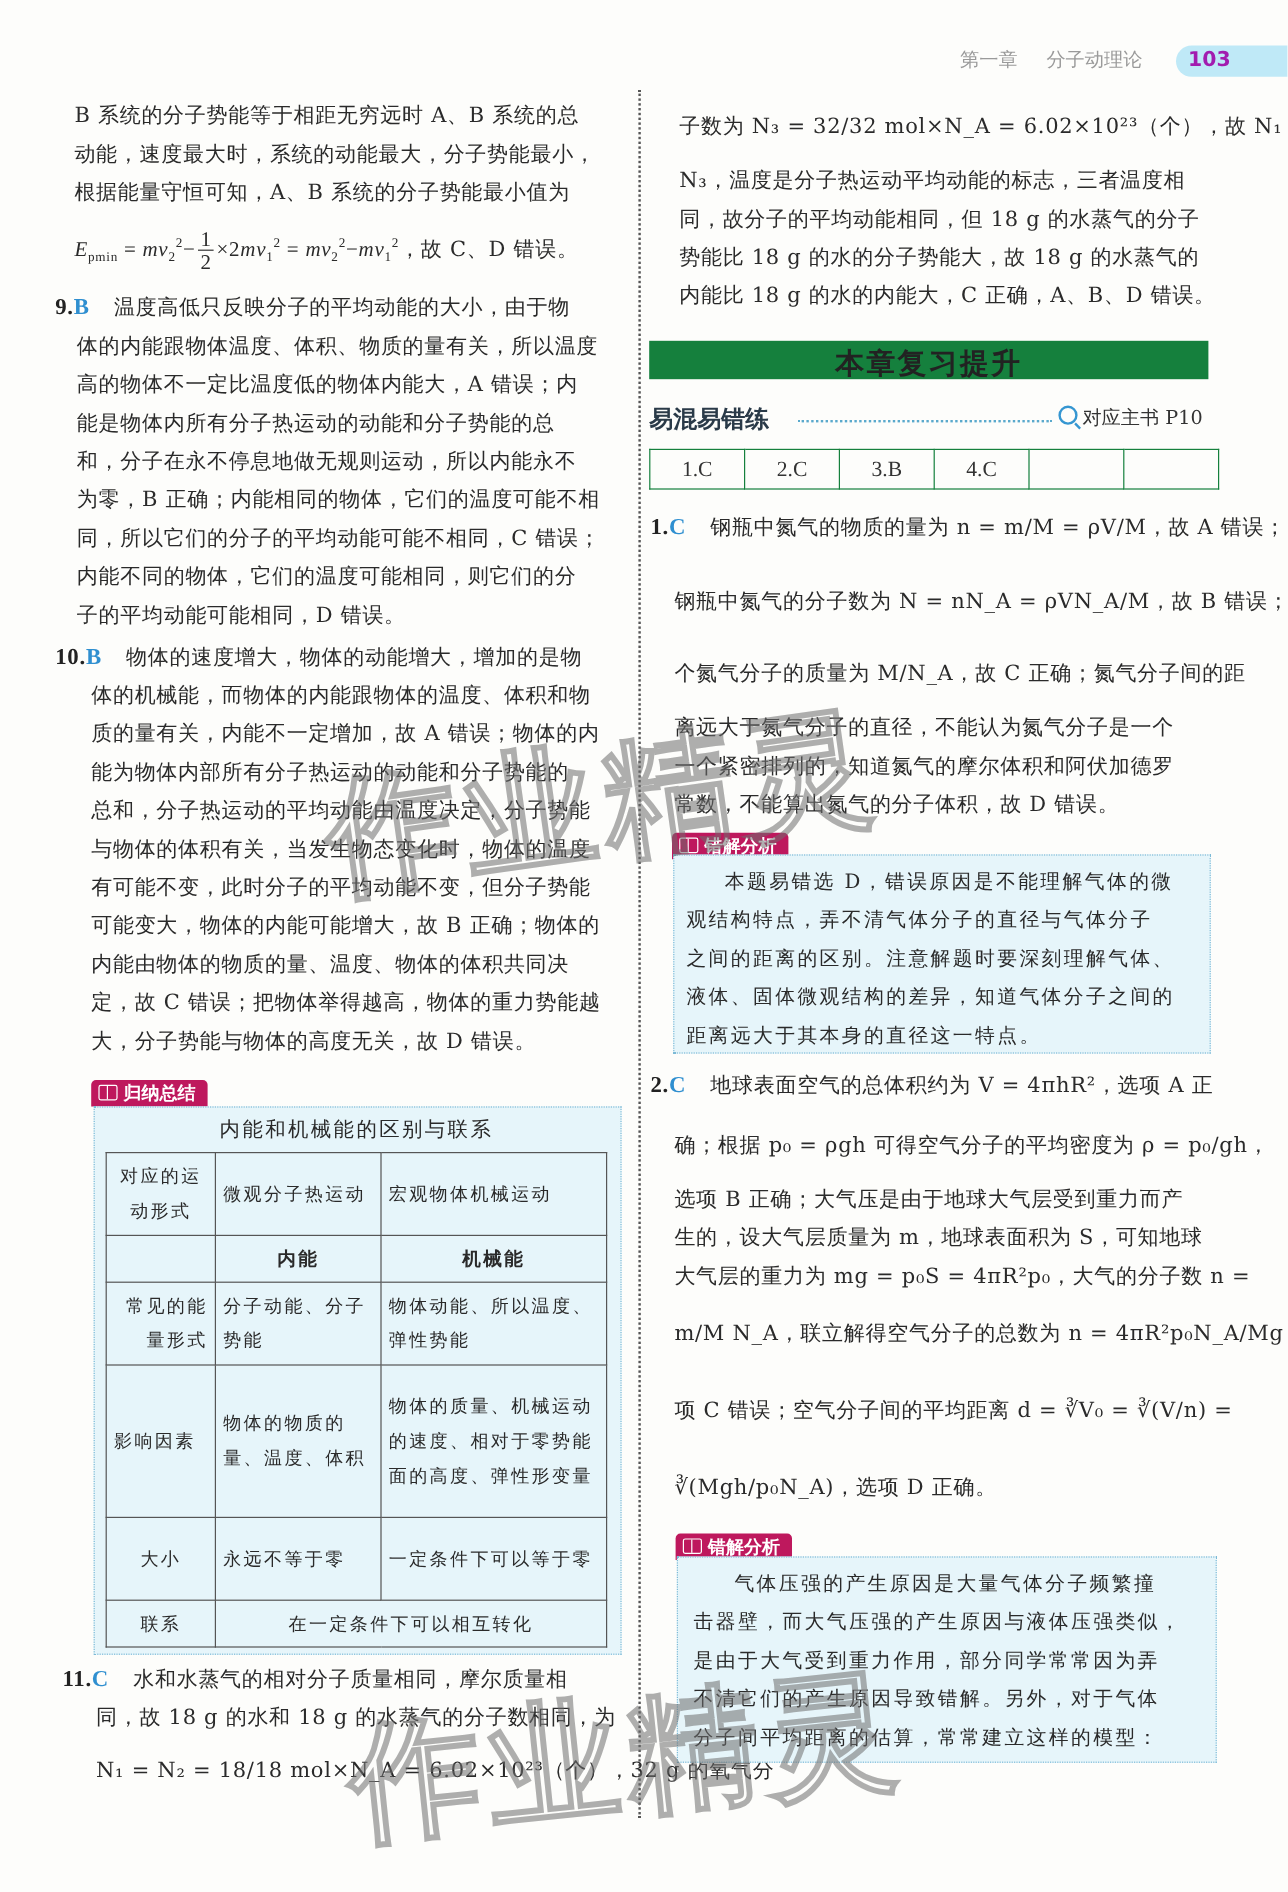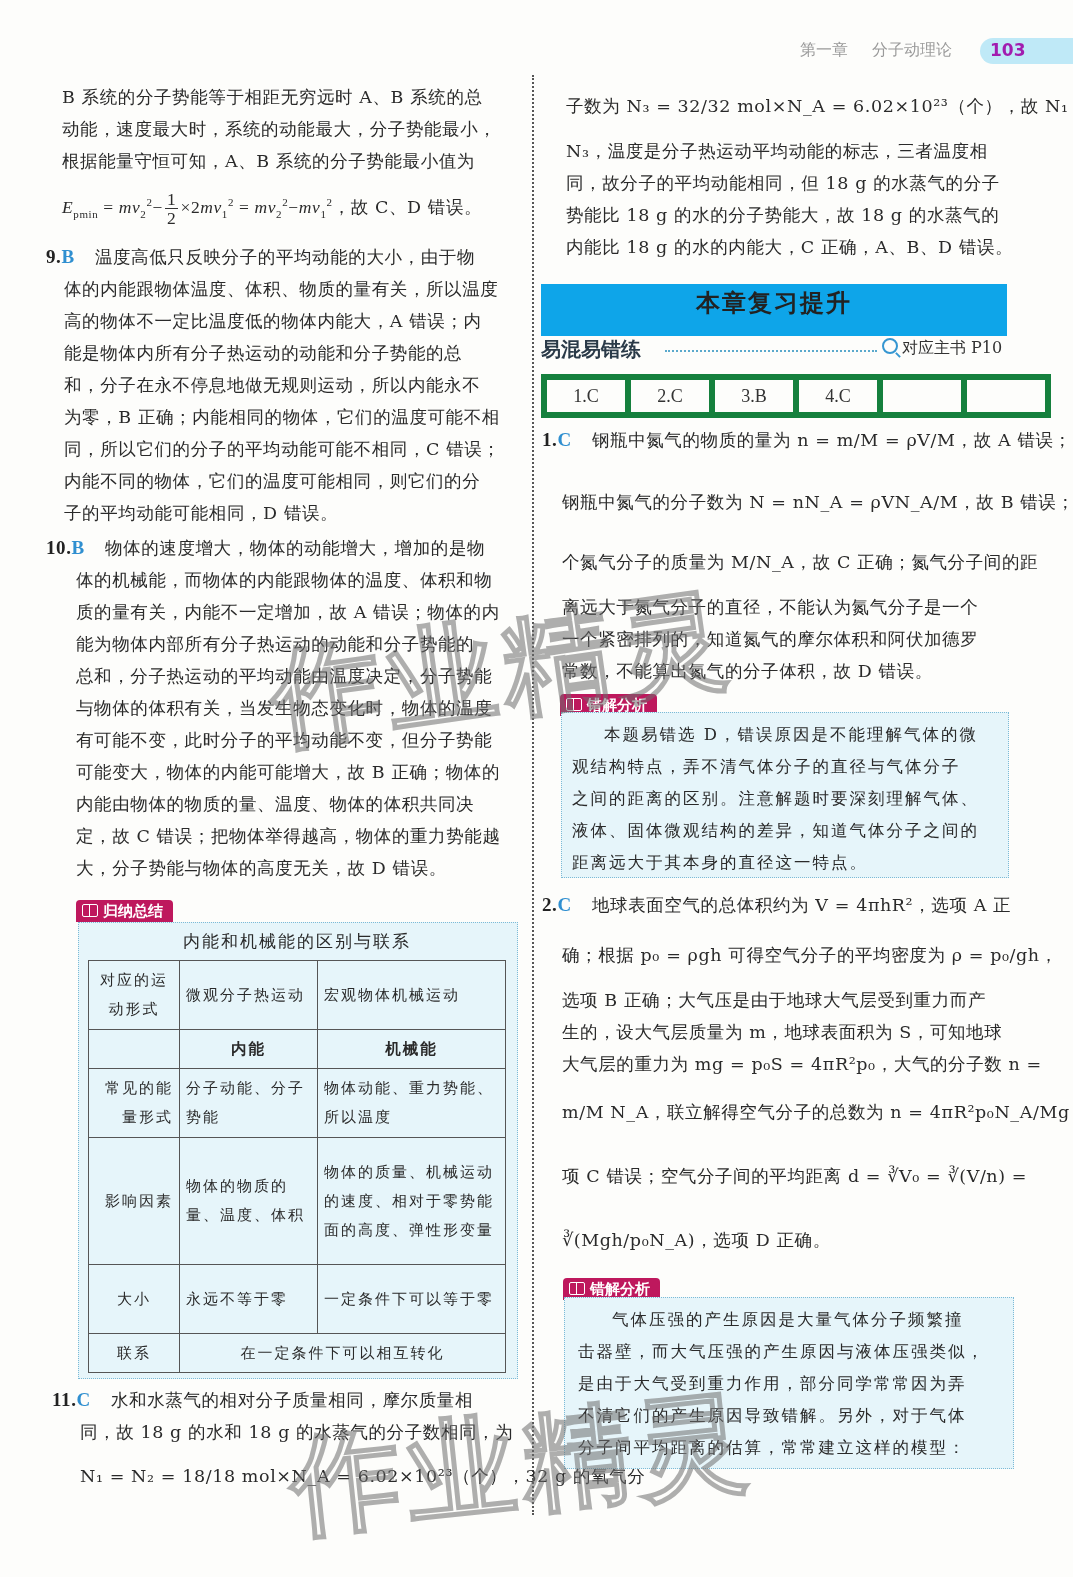--- a/index.html
+++ b/index.html
@@ -15,27 +15,27 @@
   .qnum { font-weight:bold; font-family:"Liberation Serif", serif; font-size:19px; color:#222; }
   .qans { color:#2f8fd0; font-weight:bold; font-family:"Liberation Serif", serif; font-size:19px; }
   .frac { display:inline-block; vertical-align:middle; text-align:center; font-family:"Liberation Serif", serif; font-style:italic; line-height:18px; margin:0 2px; }
   .frac .n { display:block; border-bottom:1px solid #333; padding:0 2px; }
   .frac .d { display:block; padding:0 2px; }
   sub, sup { font-size:11px; }
   .divider { position:absolute; left:532px; top:75px; width:0; height:1440px; border-left:2px dotted #555; }
   .header-band { position:absolute; left:980px; top:38px; width:93px; height:26px; background:#bfe9f7; border-radius:13px 0 0 13px; }
   .header-text { position:absolute; top:40px; font-family:"DejaVu Sans", sans-serif; font-size:16px; color:#9a9a9a; }
   .page-num { position:absolute; left:990px; top:40px; font-family:"DejaVu Sans", sans-serif; font-weight:bold; font-size:17px; color:#a21caf; }
-  .chapter-banner { position:absolute; left:541px; top:284px; width:466px; height:52px; background:#0ea5e9; }
+  .chapter-banner { position:absolute; left:541px; top:284px; width:466px; height:32px; background:#15803d; }
   .chapter-banner span { display:block; text-align:center; font-family:"DejaVu Sans", sans-serif; font-weight:bold; font-size:24px; line-height:38px; color:#222; letter-spacing:2px; }
   .section-title { position:absolute; left:541px; top:336px; font-family:"DejaVu Sans", sans-serif; font-weight:bold; font-size:20px; color:#2a3a48; }
   .section-dots { position:absolute; left:665px; top:350px; width:212px; border-top:2px dotted #5aa9cc; }
   .ref { position:absolute; left:882px; top:338px; font-size:16px; color:#333; }
   .ans-table { position:absolute; left:541px; top:374px; border-collapse:collapse; }
-  .ans-table td { border:6px solid #15803d; width:76px; height:30px; text-align:center; font-family:"Liberation Serif", serif; font-size:18px; color:#333; }
+  .ans-table td { border:1px solid #15803d; width:76px; height:30px; text-align:center; font-family:"Liberation Serif", serif; font-size:18px; color:#333; }
   .tag { position:absolute; height:22px; background:#be185d; color:#fff; font-family:"DejaVu Sans", sans-serif; font-weight:bold; font-size:15px; line-height:22px; padding:0 10px 0 6px; border-radius:4px 4px 0 0; }
   .box { position:absolute; background:#e6f5fa; border:1px dotted #7cbad6; }
   .kai { font-family:"DejaVu Serif", serif; letter-spacing:2px; }
   .summary-table { position:absolute; left:88px; top:960px; border-collapse:collapse; font-size:15px; }
   .summary-table td, .summary-table th { border:1px solid #555; padding:4px 6px; line-height:29px; vertical-align:middle; letter-spacing:2px; }
   .summary-table th { font-family:"DejaVu Sans", sans-serif; font-weight:bold; font-size:15.5px; height:30px; }
   .watermark { position:absolute; font-family:"DejaVu Sans", sans-serif; font-weight:bold; color:transparent; -webkit-text-stroke:1.5px rgba(110,110,110,0.55); letter-spacing:6px; }
   .search-glyph { display:inline-block; width:12px; height:12px; border:2px solid #3596d1; border-radius:50%; position:relative; vertical-align:-1px; margin-right:4px; }
   .search-glyph::after { content:""; position:absolute; right:-5px; bottom:-4px; width:6px; height:2px; background:#3596d1; transform:rotate(45deg); }
   .book-glyph { display:inline-block; width:14px; height:11px; border:1.5px solid #fff; border-radius:2px; margin-right:5px; vertical-align:-1px; position:relative; }
@@ -104,24 +104,24 @@
       <td>宏观物体机械运动</td>
     </tr>
     <tr>
       <th style="width:78px;"></th>
       <th style="width:125px;">内能</th>
       <th style="width:175px;">机械能</th>
     </tr>
     <tr>
       <td style="text-align:right; height:60px;">常见的能量形式</td>
       <td>分子动能、分子势能</td>
-      <td>物体动能、重力势能、所以温度</td>
-    </tr>
-    <tr>
-      <td style="text-align:right; height:118px;">影响因素</td>
+      <td>物体动能、所以温度、弹性势能</td>
+    </tr>
+    <tr>
+      <td style="text-align:left; height:118px;">影响因素</td>
       <td>物体的物质的量、温度、体积</td>
       <td>物体的质量、机械运动的速度、相对于零势能面的高度、弹性形变量</td>
     </tr>
     <tr>
       <td style="text-align:center; height:60px;">大小</td>
       <td>永远不等于零</td>
       <td>一定条件下可以等于零</td>
     </tr>
     <tr>
       <td style="text-align:center; height:30px;">联系</td>

